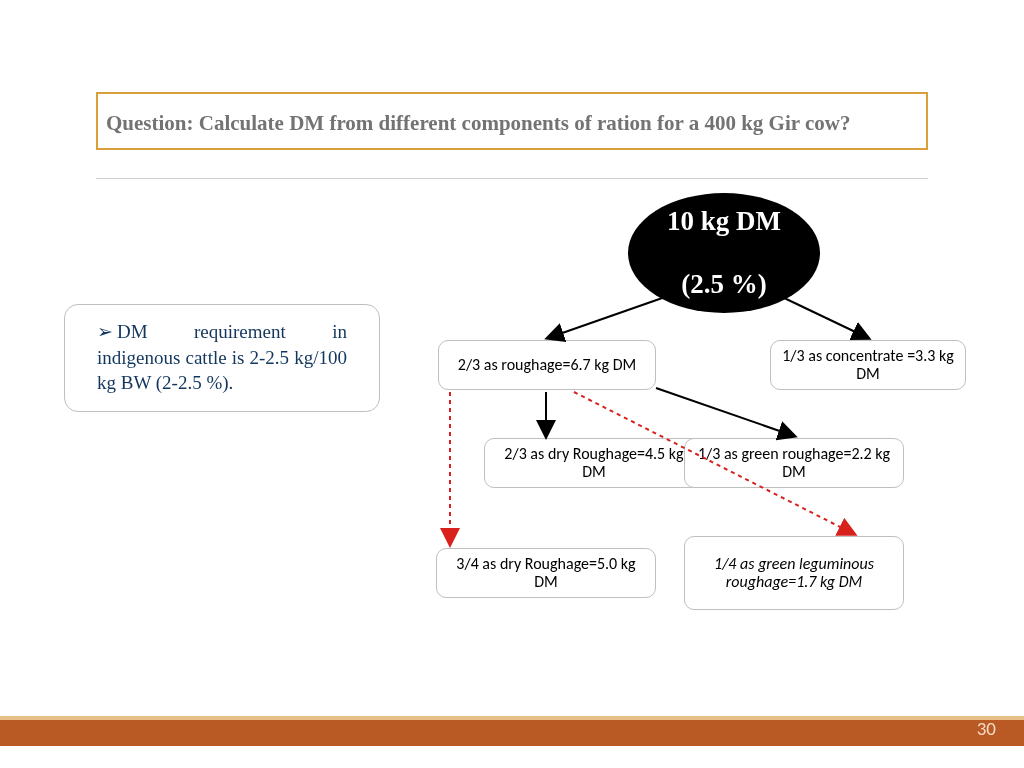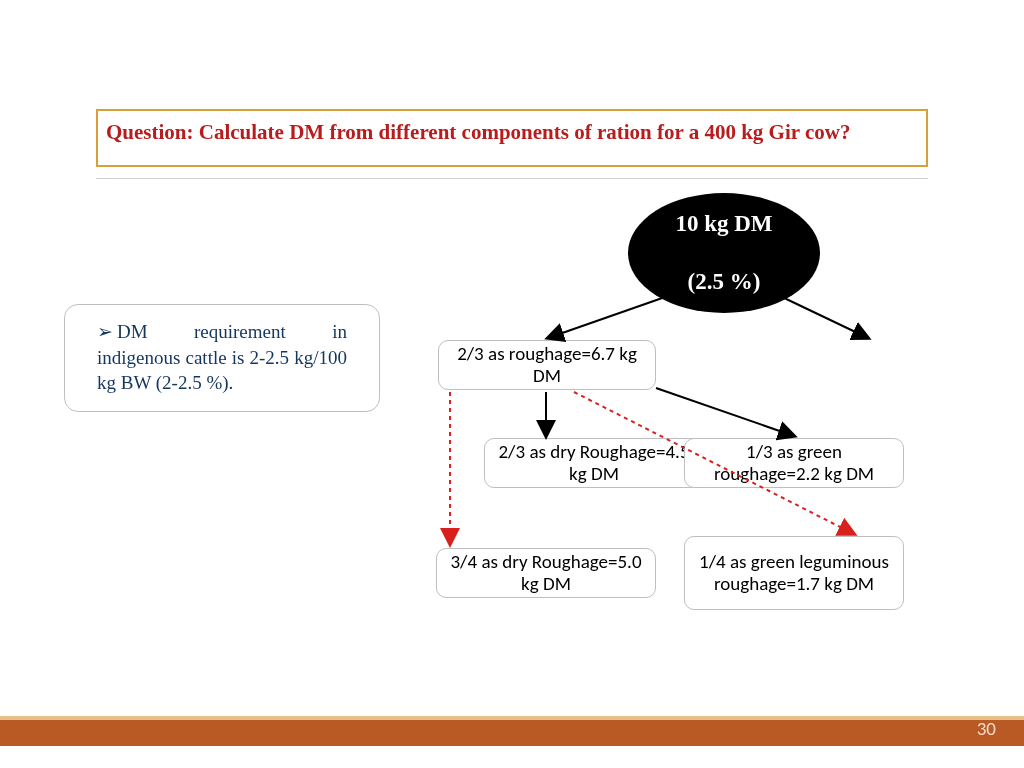--- a/index.html
+++ b/index.html
@@ -1,50 +1,50 @@
 <!DOCTYPE html>
 <html><head>
 <meta charset="utf-8">
 <style>
   * { box-sizing: border-box; margin: 0; padding: 0; }
   html, body { width: 1024px; height: 768px; font-family: "Times New Roman", serif; background: #fff; overflow: hidden; }
   .slide { position: relative; width: 1024px; height: 768px; background: #fff; }
   .question-box {
-    position: absolute; left: 96px; top: 109px; width: 832px; height: 58px;
-    border: 2px solid #d9a03a; padding: 8px 8px;
-    font-size: 21px; font-weight: bold; color: #b91c1c; line-height: 1.25;
+    position: absolute; left: 96px; top: 92px; width: 832px; height: 58px;
+    border: 2px solid #d9a03a; padding: 16px 8px;
+    font-size: 21px; font-weight: bold; color: #737373; line-height: 1.25;
   }
   .divider {
     position: absolute; left: 96px; top: 178px; width: 832px; height: 0;
     border-top: 1px solid #d0d0d0;
   }
   .note-box {
     position: absolute; left: 64px; top: 304px; width: 316px; height: 108px;
     border: 1.5px solid #bfbfbf; border-radius: 14px; padding: 14px 32px;
     color: #13365e; font-size: 19px; text-align: justify; line-height: 1.35;
   }
   .note-box .bullet { color: #13365e; margin-right: 4px; font-family: Arial, sans-serif; }
   .ellipse {
     position: absolute; left: 628px; top: 193px; width: 192px; height: 120px;
     background: #000; border-radius: 50%; color: #fff; text-align: center;
     display: flex; flex-direction: column; justify-content: center; align-items: center;
-    font-size: 23px; font-weight: bold; font-family: "Times New Roman", serif; gap: 32px;
+    font-size: 27px; font-weight: bold; font-family: "Times New Roman", serif; gap: 32px;
   }
   .node {
     position: absolute; border: 1.5px solid #bfbfbf; border-radius: 10px;
-    font-family: "Calibri", Arial, sans-serif; font-size: 19px; color: #000;
+    font-family: "Calibri", Arial, sans-serif; font-size: 16px; color: #000;
     text-align: center; display: flex; align-items: center; justify-content: center;
     padding: 4px 8px; line-height: 1.15; background: #fff;
   }
   .n-roughage   { left: 438px; top: 340px; width: 218px; height: 50px; }
   .n-concent    { left: 770px; top: 340px; width: 196px; height: 50px; }
   .n-dryR       { left: 436px; top: 438px; width: 220px; height: 50px; margin-left: 48px; }
   .n-greenR     { left: 684px; top: 438px; width: 220px; height: 50px; }
   .n-dryR2      { left: 436px; top: 548px; width: 220px; height: 50px; }
-  .n-greenLeg   { left: 684px; top: 536px; width: 220px; height: 74px; }
+  .n-greenLeg   { left: 684px; top: 536px; width: 220px; height: 74px; font-style: italic; }
   svg.overlay { position: absolute; left: 0; top: 0; width: 1024px; height: 768px; pointer-events: none; }
   .footer {
     position: absolute; left: 0; bottom: 22px; width: 1024px; height: 30px;
     background: #b95924; border-top: 4px solid #e6c088;
   }
   .pagenum {
     position: absolute; right: 28px; bottom: 28px; color: #f5d9c3;
     font-family: Calibri, Arial, sans-serif; font-size: 19px;
   }
 </style>
@@ -63,20 +63,23 @@
     <span class="bullet">➢</span><span>DM requirement in indigenous cattle is 2-2.5 kg/100 kg BW (2-2.5 %).</span>
   </div>
 
   <div class="ellipse">
     <div>10 kg DM</div>
     <div>(2.5 %)</div>
   </div>
 
   <div class="node n-roughage">
     <span>2/3 as roughage=6.7 kg DM</span>
+  </div>
+  <div class="node n-concent">
+    <span>1/3 as concentrate =3.3 kg DM</span>
   </div>
   <div class="node n-dryR">
     <span>2/3 as dry Roughage=4.5 kg DM</span>
   </div>
   <div class="node n-greenR">
     <span>1/3 as green roughage=2.2 kg DM</span>
   </div>
   <div class="node n-dryR2">
     <span>3/4 as dry Roughage=5.0 kg DM</span>
   </div>

